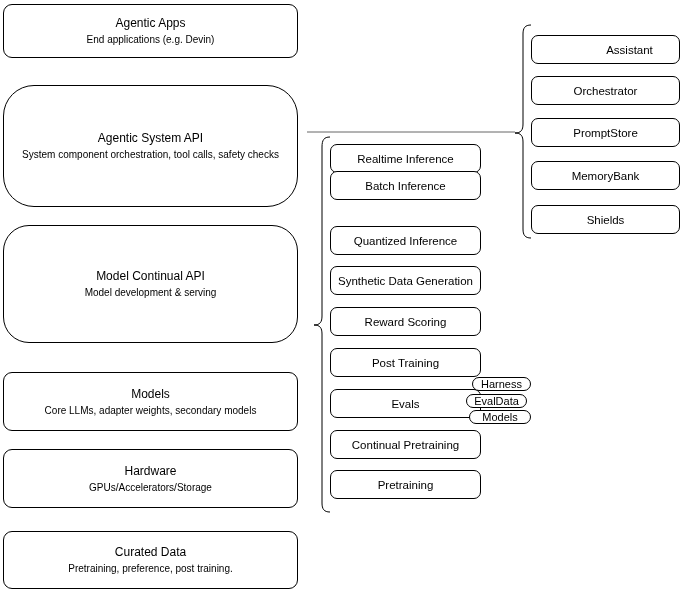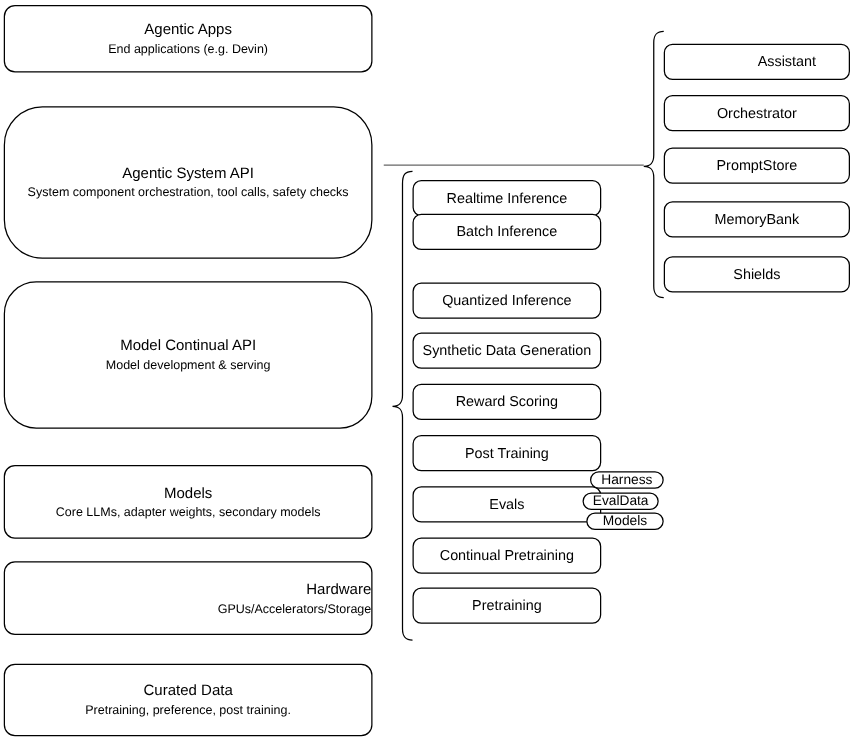--- a/index.html
+++ b/index.html
@@ -61,21 +61,21 @@
   <div class="box layer" style="top:225px;height:118px;border-radius:26px;">
     <div class="box-title">Model Continual API</div>
     <div class="box-sub">Model development &amp; serving</div>
   </div>
 
   <div class="box layer" style="top:372px;height:59px;border-radius:9px;">
     <div class="box-title">Models</div>
     <div class="box-sub">Core LLMs, adapter weights, secondary models</div>
   </div>
 
-  <div class="box layer" style="top:449px;height:59px;border-radius:9px;align-items:flex-end;">
+  <div class="box layer" style="top:449px;height:59px;border-radius:9px;">
     <div class="box-title">Hardware</div>
     <div class="box-sub">GPUs/Accelerators/Storage</div>
   </div>
 
   <div class="box layer" style="top:531px;height:58px;border-radius:9px;">
     <div class="box-title">Curated Data</div>
     <div class="box-sub">Pretraining, preference, post training.</div>
   </div>
 
   <div class="box node" style="top:144px;">

